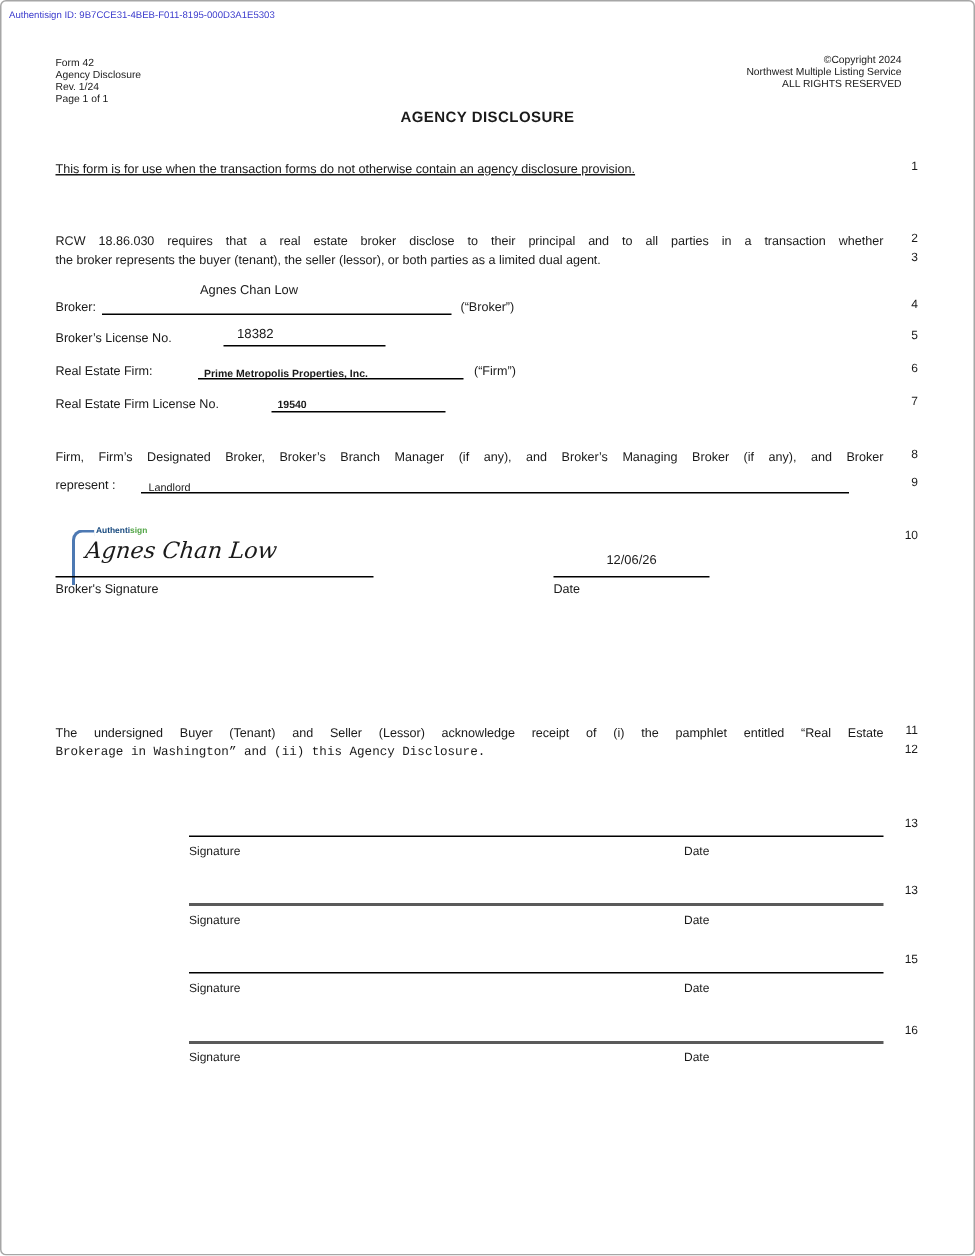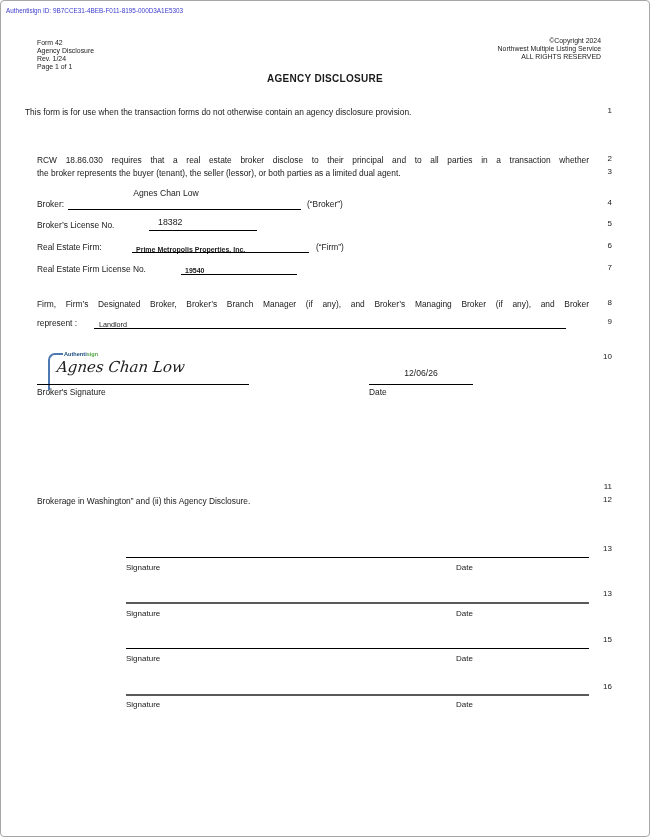--- a/index.html
+++ b/index.html
@@ -9,21 +9,21 @@
     font-family:"Liberation Sans",sans-serif;color:#1a1a1a;
   }
   .abs{position:absolute;}
   .t{font-size:8.4px;line-height:13px;white-space:nowrap;}
   .para{font-size:8.4px;line-height:13px;}
   .jl{text-align:justify;text-align-last:justify;}
   .id-line{left:5px;top:6px;font-size:6.4px;color:#3c3ccd;white-space:nowrap;}
   .form-meta{left:36px;top:38px;font-size:6.9px;line-height:7.9px;}
   .copyright{left:330px;top:36px;width:270px;text-align:right;font-size:6.9px;line-height:7.9px;}
   .title{left:0;right:0;top:72px;text-align:center;font-weight:bold;font-size:10px;letter-spacing:.3px;}
-  .p-intro{left:24px;top:105px;width:552px;}
+  .p-intro{left:36px;top:105px;width:552px;text-decoration:underline;}
   .p-rcw1{left:36px;top:153px;width:552px;}
   .p-rcw2{left:36px;top:166px;width:552px;}
   .broker-name{left:80px;top:186px;width:170px;text-align:center;font-size:8.6px;}
   .broker-label{left:36px;top:197px;text-align:right;}
   .broker-line{left:67px;top:185px;width:233px;height:23px;border-bottom:1px solid #000;}
   .broker-suffix{left:306px;top:197px;}
   .lic-label{left:36px;top:218px;}
   .lic-value{left:157px;top:215px;font-size:8.8px;}
   .lic-line{left:148px;top:215px;width:108px;height:14px;border-bottom:1px solid #000;}
   .firm-label{left:36px;top:240px;}
@@ -43,21 +43,21 @@
   .stamp .pre{color:#17497e;}
   .stamp .suf{color:#52a546;}
   .sig-script{left:56px;top:357px;font-size:15px;font-style:italic;
     font-family:"DejaVu Serif",serif;transform:skewX(-6deg);white-space:nowrap;}
   .sig-line{left:36px;top:370px;width:212px;height:13px;border-bottom:1px solid #000;}
   .sig-label{left:36px;top:385px;text-align:right;}
   .date-value{left:368px;top:366px;width:104px;text-align:center;font-size:8.6px;}
   .date-line{left:368px;top:370px;width:104px;height:13px;border-bottom:1px solid #000;}
   .date-label{left:368px;top:385px;}
   .p-ack1{left:36px;top:481px;width:552px;}
-  .p-ack2{left:36px;top:494px;width:552px;}
+  .p-ack2{left:36px;top:494px;width:552px;font-family:Liberation Mono, monospace;}
   .hline{position:absolute;left:125px;width:463px;height:0;border-top:1px solid #000;}
   .hline.thick{border-top:2px solid #5a5a5a;}
   .sr-sig{left:125px;width:260px;text-align:left;font-size:8px;}
   .sr-date{left:455px;font-size:8px;}
   .l1{top:556px}.l2{top:601px}.l3{top:647px}.l4{top:693px}
   .s1{top:560px}.s2{top:606px}.s3{top:651px}.s4{top:697px}
   .ln{position:absolute;left:597px;width:14px;text-align:right;font-size:8px;color:#1a1a1a;}
   .ln1{top:105px}.ln2{top:153px}.ln3{top:166px}.ln4{top:197px}
   .ln5{top:218px}.ln6{top:240px}.ln7{top:262px}.ln8{top:297px}
   .ln9{top:316px}.ln10{top:351px}.ln11{top:481px}.ln12{top:494px}
@@ -115,20 +115,21 @@
 
   <div class="abs bracket"></div>
   <div class="abs stamp"><span class="pre">Authenti</span><span class="suf">sign</span></div>
   <div class="abs sig-script">Agnes Chan Low</div>
   <div class="abs sig-line"></div>
   <div class="abs t sig-label">Broker's Signature</div>
   <div class="abs t date-value">12/06/26</div>
   <div class="abs date-line"></div>
   <div class="abs t date-label">Date</div>
 
+  <div class="abs para jl p-ack1">The undersigned Buyer (Tenant) and Seller (Lessor) acknowledge receipt of (i) the pamphlet entitled “Real Estate</div>
   <div class="abs para p-ack2">Brokerage in Washington” and (ii) this Agency Disclosure.</div>
 
   <div class="hline l1"></div>
   <div class="abs t sr-sig s1">Signature</div>
   <div class="abs t sr-date s1">Date</div>
 
   <div class="hline thick l2"></div>
   <div class="abs t sr-sig s2">Signature</div>
   <div class="abs t sr-date s2">Date</div>
 

